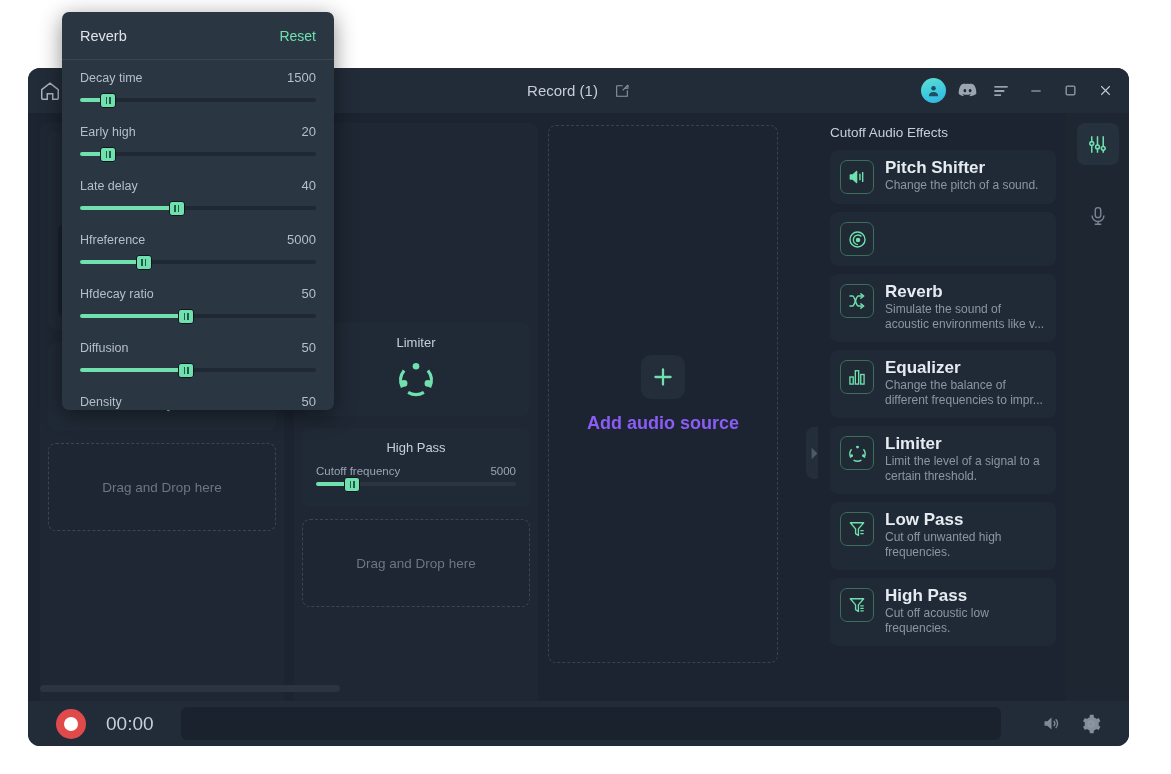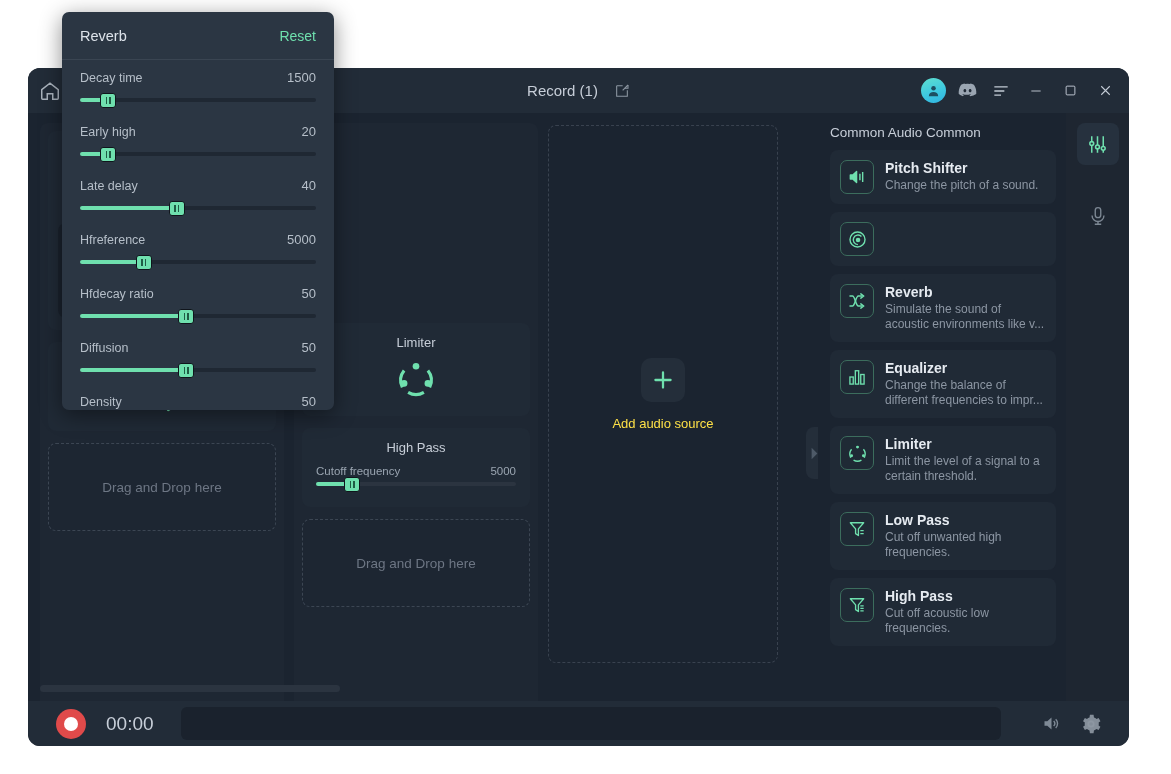--- a/index.html
+++ b/index.html
@@ -149,21 +149,21 @@
   .add-col {
     width: 230px; height: 538px; margin-top: 2px;
     border: 1.5px dashed #39424f; border-radius: 8px;
     display: flex; flex-direction: column; align-items: center;
     justify-content: center; gap: 14px; cursor: pointer;
   }
   .plus-box {
     width: 44px; height: 44px; background: #242e3a; border-radius: 10px;
     display: flex; align-items: center; justify-content: center;
   }
-  .add-label { color: #fde047; font-size: 13px; }
+  .add-label { color: #8b5cf6; font-size: 18px; font-weight: bold; }
 
   .hscroll {
     position: absolute; left: 12px; bottom: 9px; width: 758px; height: 7px;
   }
   .hscroll .bar {
     width: 300px; height: 7px; background: #2b3440; border-radius: 4px;
   }
 
   
   .collapse-arrow {
@@ -182,21 +182,21 @@
   .fx-item {
     background: #202a36; border-radius: 8px; padding: 10px 10px;
     display: flex; gap: 11px; align-items: flex-start; cursor: pointer;
   }
   .fx-item-icon {
     width: 34px; height: 34px; min-width: 34px; border: 1px solid #3c6d5d;
     border-radius: 7px; display: flex; align-items: center; justify-content: center;
     background: #1f2a35;
   }
   .fx-item-txt { min-width: 0; }
-  .fx-item-name { color: #e6ebf1; font-size: 14px; font-weight: bold; line-height: 16px;}
+  .fx-item-name { color: #e6ebf1; font-size: 17px; font-weight: bold; line-height: 16px;}
   .fx-item-desc {
     color: #8c96a3; font-size: 12px; line-height: 15px; margin-top: 2px;
     display: -webkit-box; -webkit-line-clamp: 2; -webkit-box-orient: vertical;
     overflow: hidden;
   }
 
   
   .rail {
     position: absolute; left: 1038px; top: 0; width: 63px; height: 588px;
     background: #1e2631; display: flex; flex-direction: column;
@@ -482,21 +482,21 @@
         </div>
       </div>
 
       <div class="collapse-arrow">
         <svg width="9" height="13" viewBox="0 0 12 18" fill="#4e5a68">
           <path d="M2 1 10 9 2 17z"></path>
           </svg>
       </div>
 
       <div class="right-panel">
-        <div class="rp-title">Common Audio Common</div>
+        <div class="rp-title">Cutoff Audio Effects</div>
         <div class="fx-list">
 
           <div class="fx-item">
             <div class="fx-item-icon">
               <svg width="20" height="20" viewBox="0 0 24 24" fill="none" stroke="#6fe0ae" stroke-width="1.7" stroke-linejoin="round">
                 <path d="M4 9.5h3l4.5-4v13l-4.5-4H4z" fill="#6fe0ae" stroke="#6fe0ae"></path>
                 <path d="M15.5 8v8"></path>
                   <path d="M18.8 6v12"></path>
               </svg>
             </div>

